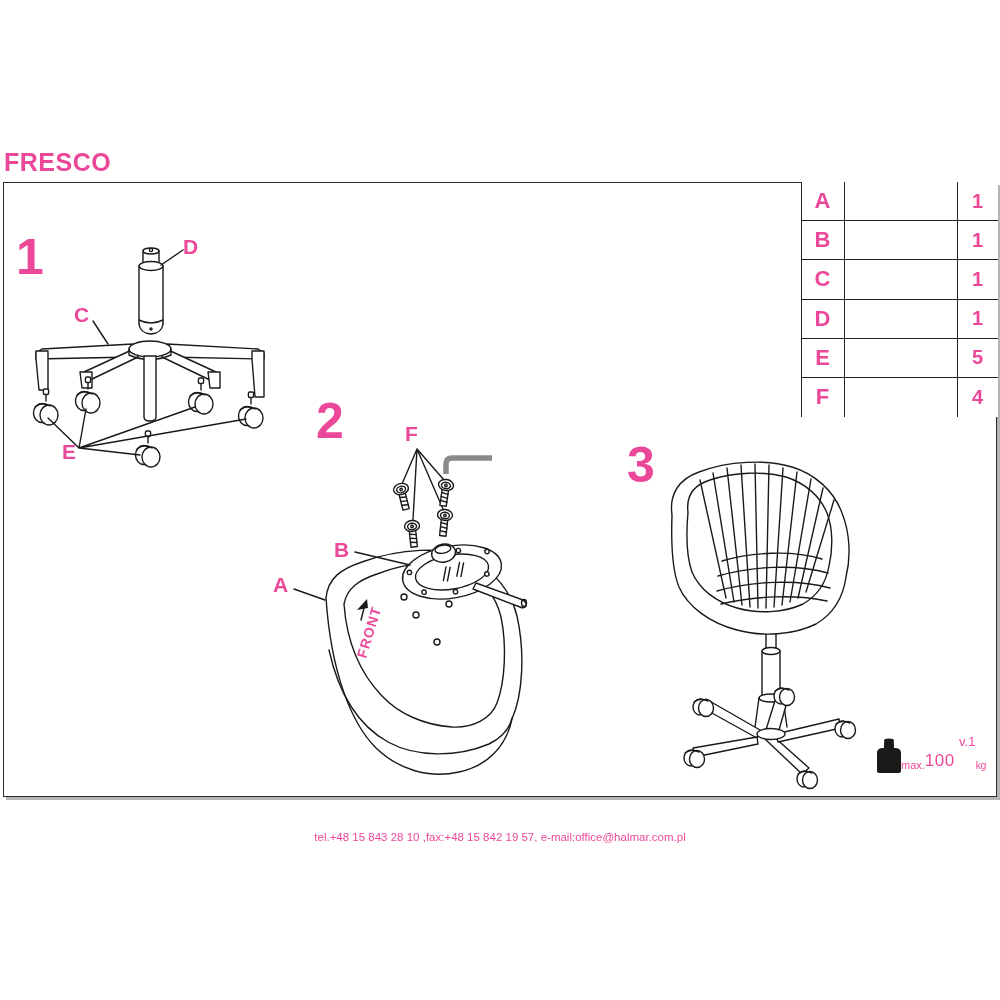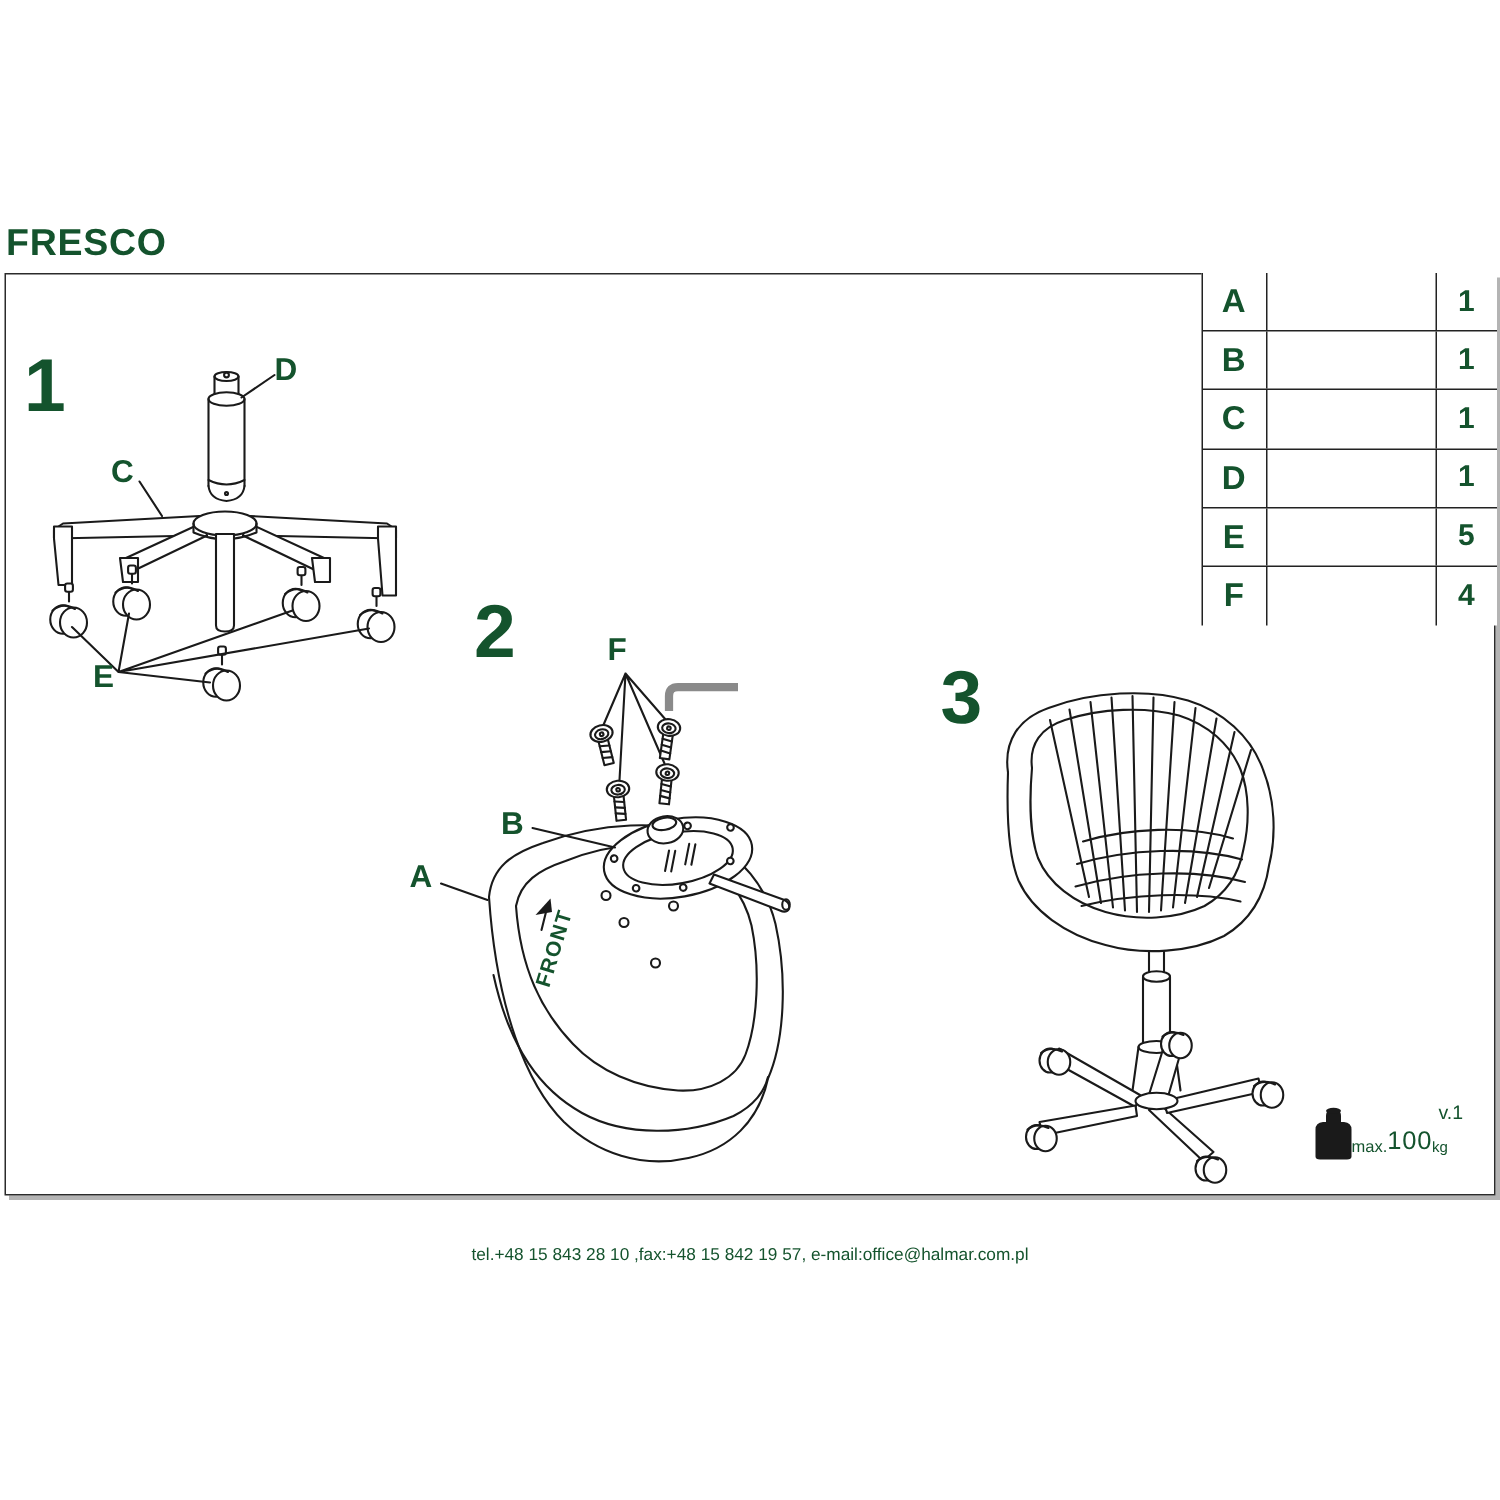--- a/index.html
+++ b/index.html
@@ -1,30 +1,30 @@
 <!DOCTYPE html>
 <html><head>
 <meta charset="utf-8">
 <style>
   html,body{margin:0;padding:0;background:#fff;}
   .page{position:relative;width:1000px;height:1000px;background:#fff;overflow:hidden;
-        font-family:"Liberation Sans",sans-serif;color:#14532d;}
+        font-family:"Liberation Sans",sans-serif;color:#ec4899;}
   .abs{position:absolute;}
   .title{left:4px;top:148px;font-size:25px;font-weight:800;letter-spacing:.5px;}
   .mainbox{left:3px;top:182px;width:992px;height:613px;border:1.5px solid #2b2b2b;
            box-shadow:3px 3px 0 rgba(130,130,130,.6);background:#fff;}
   .art{left:0;top:0;width:1000px;height:1000px;pointer-events:none;}
   .stepnum{font-size:50px;font-weight:900;line-height:1;}
   .callout{font-size:21px;font-weight:800;line-height:1;}
   .front{left:337px;top:624px;width:64px;text-align:center;font-size:14px;font-weight:800;
          letter-spacing:1px;transform:rotate(-73deg);}
   .maxload{left:901px;top:751px;display:flex;align-items:flex-end;font-weight:400;}
   .maxload .pre{font-size:11px;}
   .maxload .val{font-size:17px;letter-spacing:.5px;}
-  .maxload .unit{font-size:10px;}
+  .maxload .unit{font-size:10px;margin-left:21px;}
   .version{left:959px;top:734px;font-size:13px;text-align:right;}
   .ptable{left:800.5px;top:182px;width:196px;height:235px;display:grid;
           grid-template-rows:repeat(6,1fr);border-left:1.5px solid #222;background:#fff;}
   .prow{display:grid;grid-template-columns:43px 113px 40px;border-bottom:1.2px solid #222;}
   .prow:last-child{border-bottom:none;}
   .pcell{display:flex;align-items:center;justify-content:center;}
   .pletter{font-size:22px;font-weight:800;border-right:1.2px solid #222;}
   .picon{border-right:1.2px solid #222;}
   .pqty{font-size:20px;font-weight:800;}
   .footer-line{left:0;width:1000px;text-align:center;}

